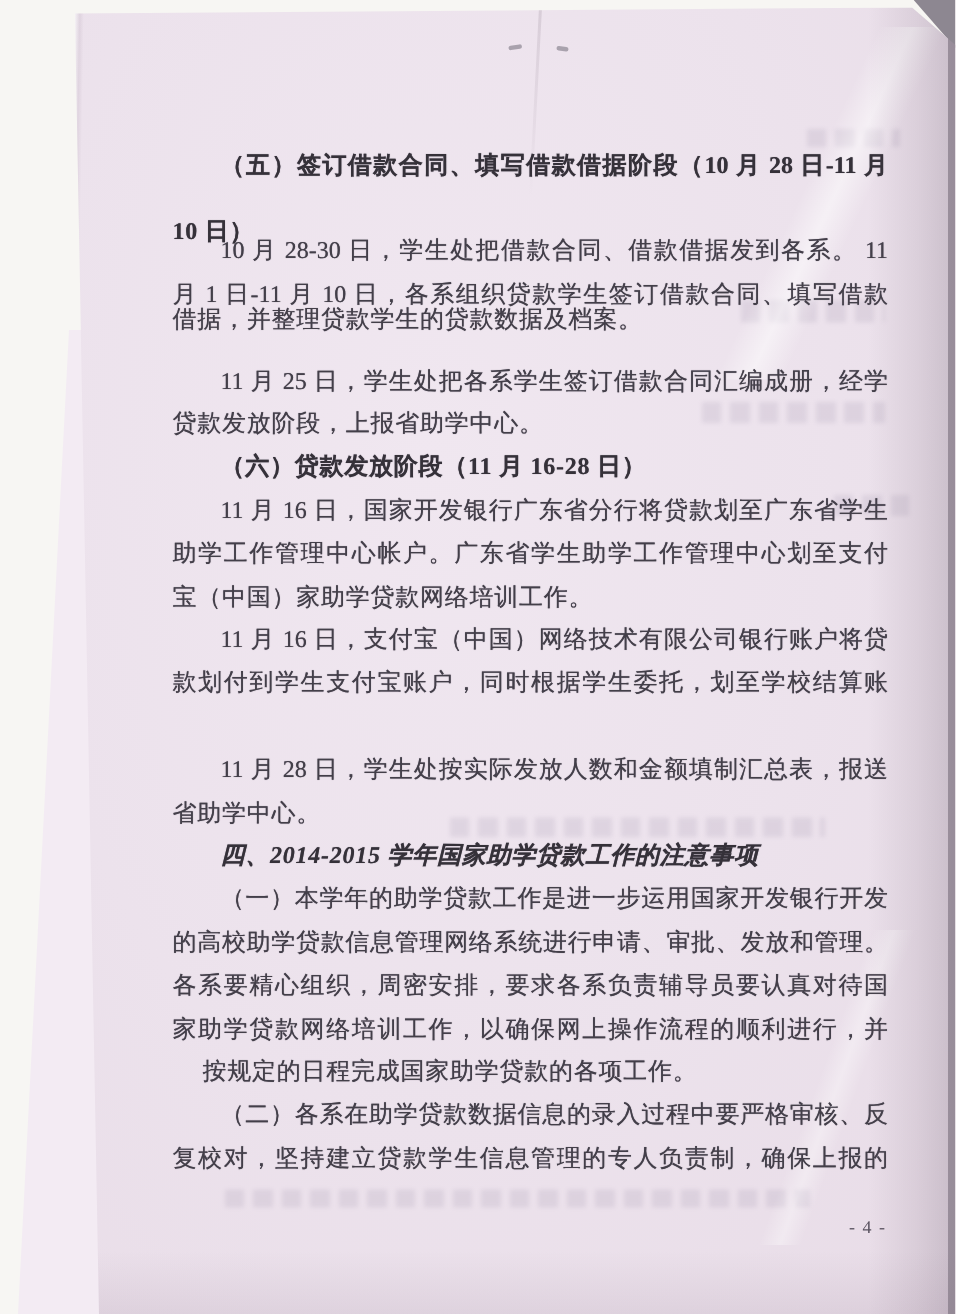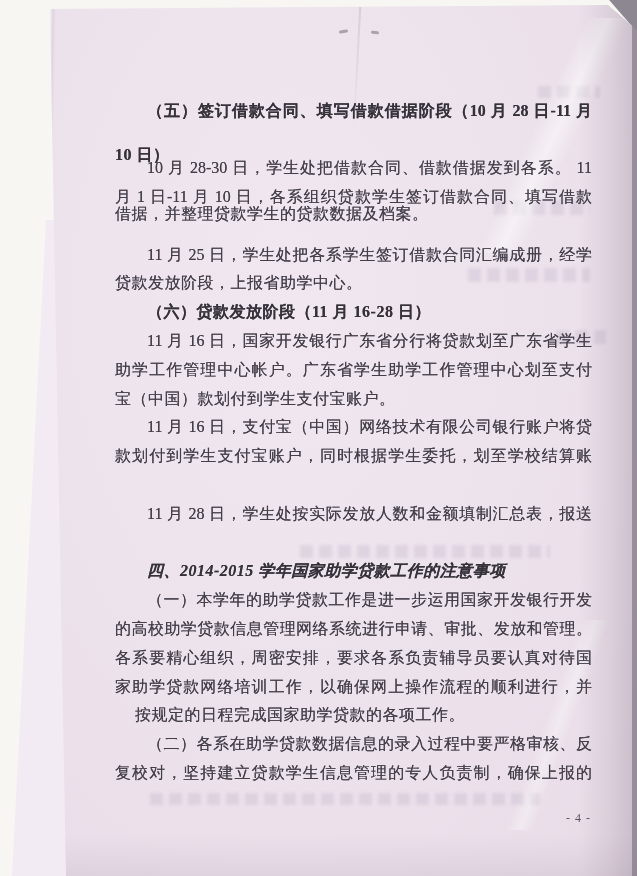--- a/index.html
+++ b/index.html
@@ -124,24 +124,25 @@
         <div class="line bold justify indent" style="top: 95.5px;">（五）签订借款合同、填写借款借据阶段（10 月 28 日-11 月</div>
         <div class="line bold" style="top: 124.3px; margin-top: 16px;">10 日）</div>
         <div class="line justify indent" style="top: 153.1px;">10 月 28-30 日，学生处把借款合同、借款借据发到各系。 11</div>
         <div class="line justify" style="top: 181.9px;">月 1 日-11 月 10 日，各系组织贷款学生签订借款合同、填写借款</div>
         <div class="line" style="top: 199px;">借据，并整理贷款学生的贷款数据及档案。</div>
         <div class="line justify indent" style="top: 239.5px;">11 月 25 日，学生处把各系学生签订借款合同汇编成册，经学</div>
         <div class="line" style="top: 268.3px;">贷款发放阶段，上报省助学中心。</div>
         <div class="line bold indent" style="top: 297.1px;">（六）贷款发放阶段（11 月 16-28 日）</div>
         <div class="line justify indent" style="top: 325.9px;">11 月 16 日，国家开发银行广东省分行将贷款划至广东省学生</div>
         <div class="line justify" style="top: 354.7px;">助学工作管理中心帐户。广东省学生助学工作管理中心划至支付</div>
-        <div class="line" style="top: 383.5px;">宝（中国）款划付到学生支付宝账户。</div>
+        <div class="line" style="top: 383.5px;">宝（中国）家助学贷款网络培训工作。</div>
         <div class="line justify indent" style="top: 412.3px;">11 月 16 日，支付宝（中国）网络技术有限公司银行账户将贷</div>
         <div class="line justify" style="top: 441.1px;">款划付到学生支付宝账户，同时根据学生委托，划至学校结算账</div>
         <div class="line justify indent" style="top: 498.7px;">11 月 28 日，学生处按实际发放人数和金额填制汇总表，报送</div>
+        <div class="line" style="top: 527.5px;">省助学中心。</div>
         <div class="line bold indent" style="top: 556.3px; font-style: italic;">四、2014-2015 学年国家助学贷款工作的注意事项</div>
         <div class="line justify indent" style="top: 585.1px;">（一）本学年的助学贷款工作是进一步运用国家开发银行开发</div>
         <div class="line justify" style="top: 613.9px;">的高校助学贷款信息管理网络系统进行申请、审批、发放和管理。</div>
         <div class="line justify" style="top: 642.7px;">各系要精心组织，周密安排，要求各系负责辅导员要认真对待国</div>
         <div class="line justify" style="top: 671.5px;">家助学贷款网络培训工作，以确保网上操作流程的顺利进行，并</div>
         <div class="line" style="top: 700.3px; margin-left: 20px;">按规定的日程完成国家助学贷款的各项工作。</div>
         <div class="line justify indent" style="top: 729.1px;">（二）各系在助学贷款数据信息的录入过程中要严格审核、反</div>
         <div class="line justify" style="top: 757.9px;">复校对，坚持建立贷款学生信息管理的专人负责制，确保上报的</div>
       </div>
 

